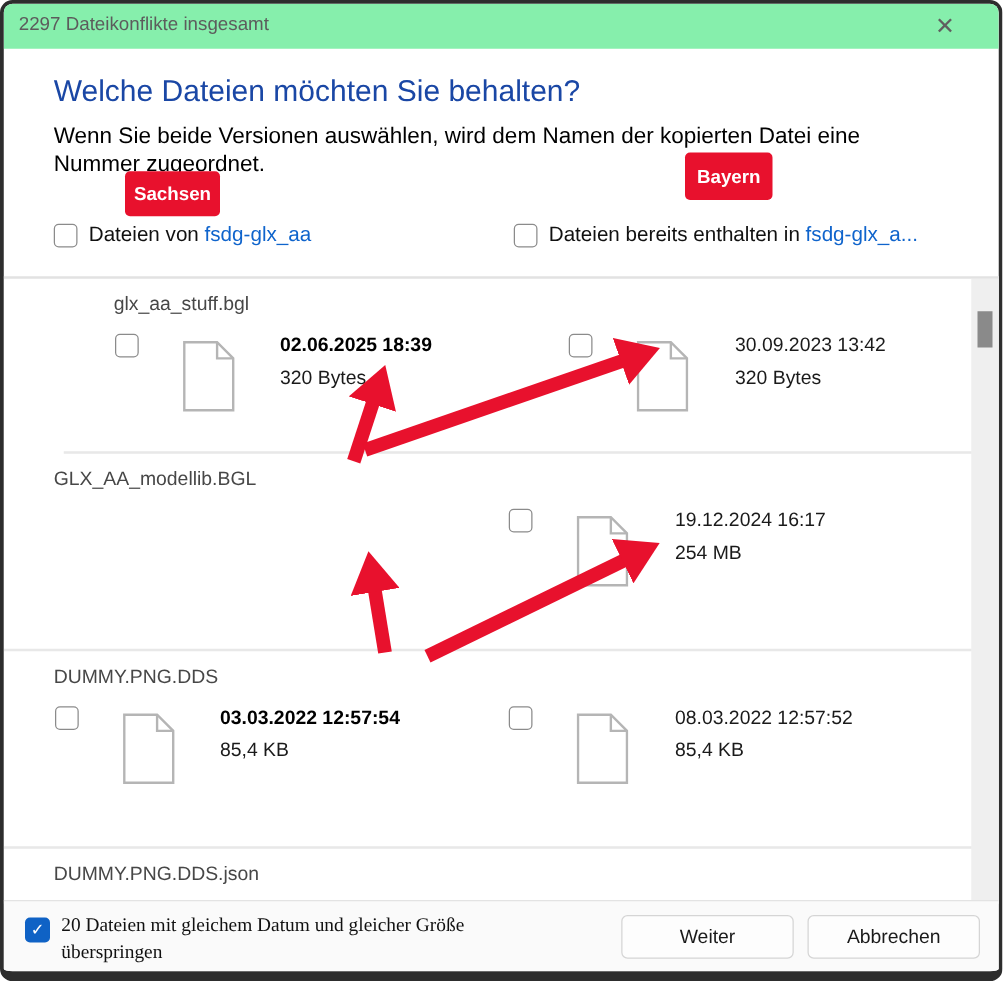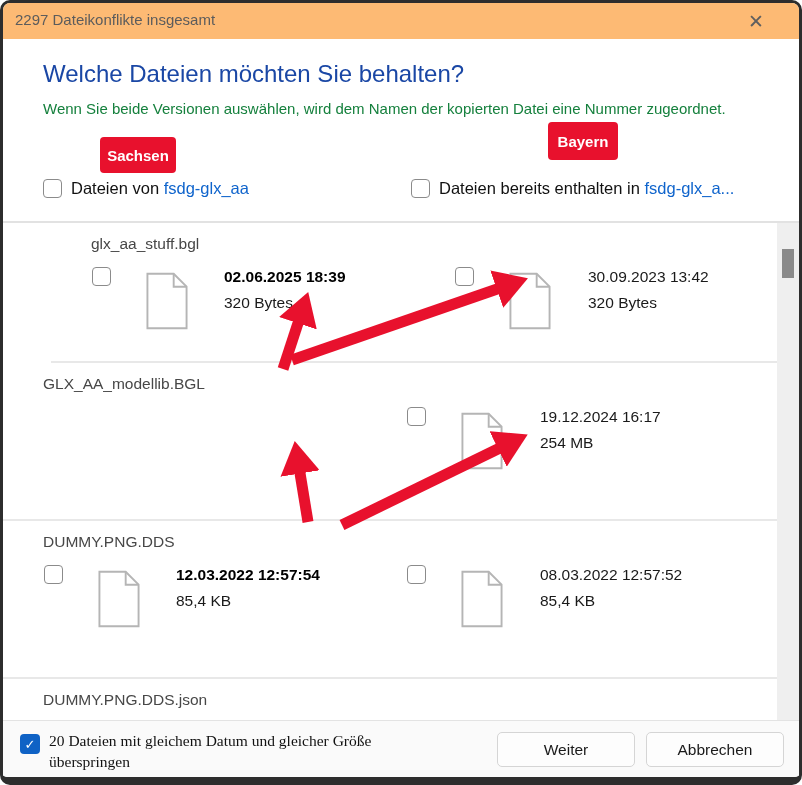--- a/index.html
+++ b/index.html
@@ -6,28 +6,28 @@
   *{box-sizing:border-box;}
   body{font-family:"Liberation Sans","DejaVu Sans",sans-serif;}
   .stage{position:relative;width:802px;height:785px;overflow:hidden;}
   .dialog{
     position:absolute;inset:0;
     background:#ffffff;
     border:3px solid #2d2d2d;border-bottom-width:8px;
     border-radius:10px;overflow:hidden;
   }
   
-  .titlebar{position:absolute;left:0;right:0;top:0;height:36px;background:#fdba74;}
+  .titlebar{position:absolute;left:0;right:0;top:0;height:36px;background:#86efac;}
   .titlebar .title{position:absolute;left:12px;top:8px;font-size:15px;color:#5c5c5c;}
   .close-btn{position:absolute;right:30px;top:5px;width:26px;height:26px;
     display:flex;align-items:center;justify-content:center;
     font-size:19px;color:#5f5f5f;cursor:pointer;font-weight:400;}
   
   .heading{position:absolute;left:40px;top:57px;font-size:24px;color:var(--heading-blue);}
-  .desc{position:absolute;left:40px;top:94px;width:715px;font-size:15px;line-height:23px;color:#15803d;}
+  .desc{position:absolute;left:40px;top:94px;width:715px;font-size:18px;line-height:23px;color:#000000;}
   .annot-label{position:absolute;background:var(--annot-red);color:#fff;font-weight:700;
     font-size:15px;display:flex;align-items:center;justify-content:center;border-radius:4px;}
   .annot-sachsen{left:97px;top:134px;width:76px;height:36px;}
   .annot-bayern{left:545px;top:119px;width:70px;height:38px;}
   
   .cb{width:19px;height:19px;border:1.6px solid #8b8b8b;border-radius:4px;background:#fff;flex:0 0 auto;}
   .filter{position:absolute;top:176px;display:flex;align-items:center;gap:9px;font-size:16.5px;color:#111;}
   .filter.left{left:40px;} .filter.right{left:408px;}
   .filter a{color:var(--link-blue);text-decoration:none;}
   
@@ -137,21 +137,21 @@
   </div>
           <div class="row">
     <div class="fname">DUMMY.PNG.DDS</div>
     <div class="panel left">
       <span class="cb"></span>
       <svg class="ficon" viewBox="0 0 44 60">
         <path d="M1.5 1.5 H29 L42.5 15 V58.5 H1.5 Z" fill="#ffffff" stroke="#b5b5b5" stroke-width="2"></path>
         <path d="M29 1.5 V15 H42.5" fill="none" stroke="#b5b5b5" stroke-width="2"></path>
       </svg>
       <div class="meta">
-        <span class="date bold">12.03.2022 12:57:54</span>
+        <span class="date bold">03.03.2022 12:57:54</span>
         <span class="size">85,4 KB</span>
       </div>
     </div>
     <div class="panel right">
       <span class="cb"></span>
       <svg class="ficon" viewBox="0 0 44 60">
         <path d="M1.5 1.5 H29 L42.5 15 V58.5 H1.5 Z" fill="#ffffff" stroke="#b5b5b5" stroke-width="2"></path>
         <path d="M29 1.5 V15 H42.5" fill="none" stroke="#b5b5b5" stroke-width="2"></path>
       </svg>
       <div class="meta">

